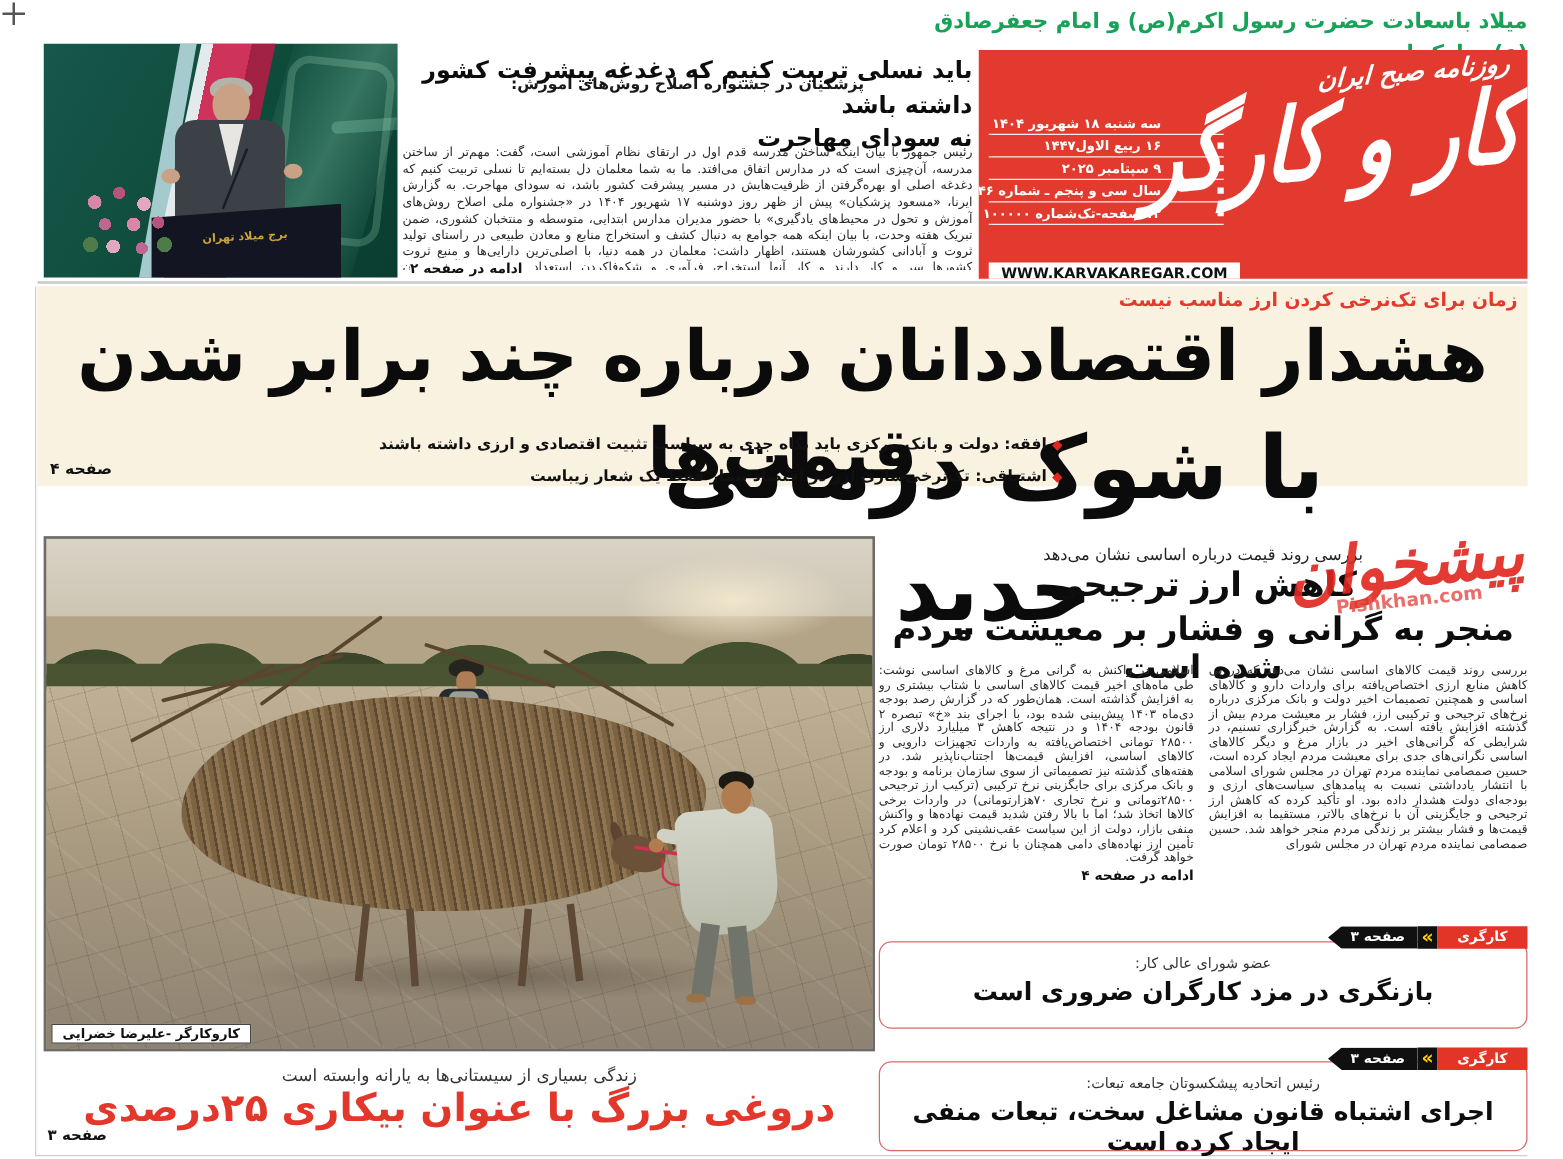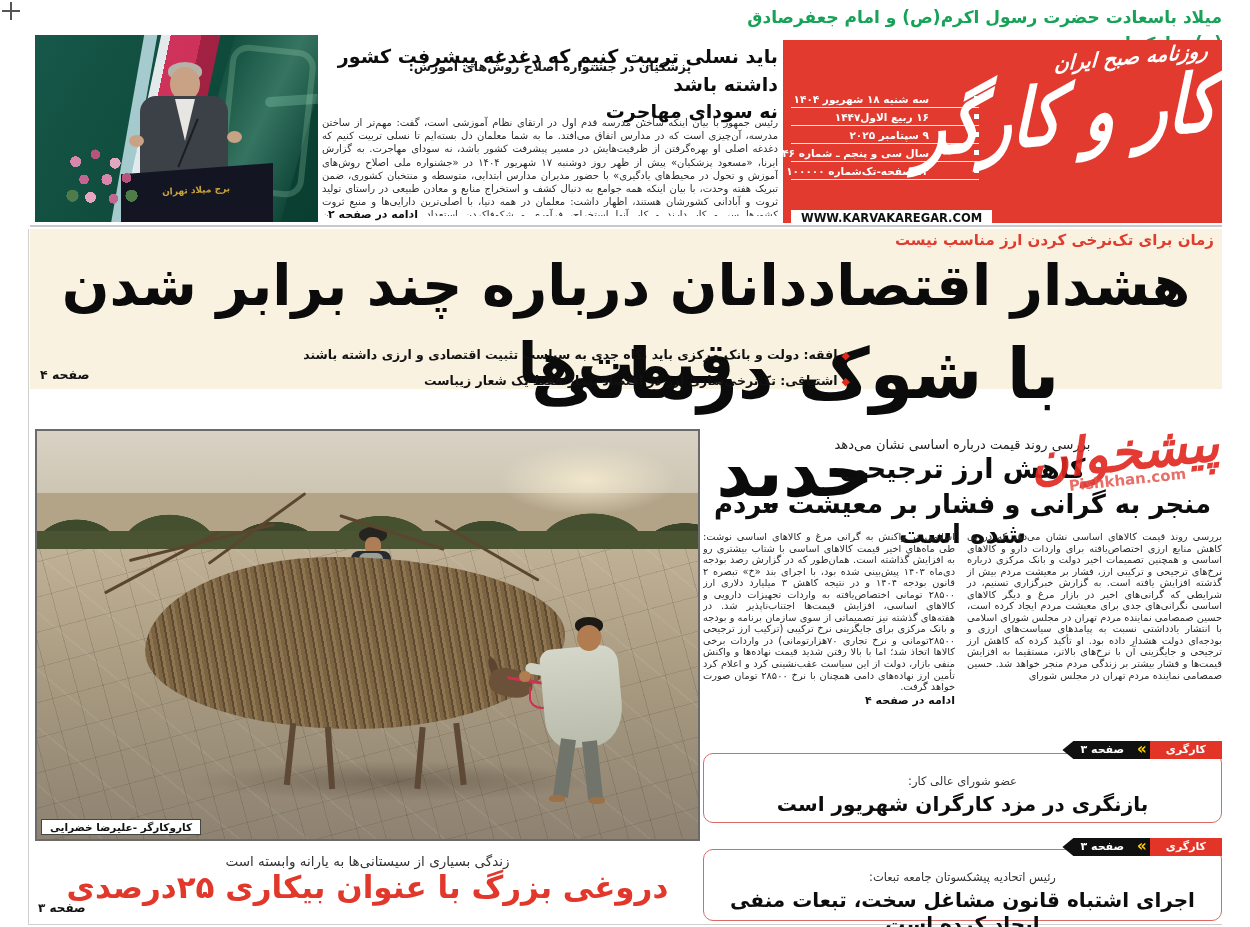--- a/index.html
+++ b/index.html
@@ -185,21 +185,21 @@
   .badge { position:absolute; right:28px; height:18px; display:flex; direction:ltr; align-items:stretch;
     font-size:11px; font-weight:bold; color:#fff; z-index:4; }
   .badge-page { background:#101010; clip-path:polygon(11px 0,100% 0,100% 100%,11px 100%,0 50%);
     padding:2px 10px 0 18px; }
   .badge-chev { background:#101010; color:#ffd200; padding:0 3px; font-size:15px; line-height:16px; }
   .badge-sec { background:#e33428; padding:2px 16px 0 16px; }
   .badge1 { top:741px; } .badge2 { top:838px; }
   .news-box { position:absolute; left:703px; width:519px; background:#fff; border:1.5px solid #d96a66; border-radius:10px; }
   .box1 { top:753px; height:70px; }
   .box2 { top:849px; height:72px; }
-  .box-kicker { margin-top:20px; text-align:center; font-size:11.5px; color:#333; }
+  .box-kicker { margin-top:9px; text-align:center; font-size:11.5px; color:#333; }
   .box-headline { margin-top:4px; text-align:center; font-size:20px; font-weight:bold; color:#0d0d0d; }
 
   
   .bottom-kicker { position:absolute; left:60px; top:853px; width:615px; text-align:center; font-size:13.5px; color:#333; }
   .bottom-headline { position:absolute; left:60px; top:869px; width:615px; text-align:center;
     font-size:31px; font-weight:bold; color:#e2382c; }
   .bottom-pageref { position:absolute; left:38px; top:901px; font-size:12px; font-weight:bold; color:#111; }
 </style>
 </head>
 <body>
@@ -340,21 +340,21 @@
     <div class="wm-en">Pishkhan.com</div>
   </div>
 
   <div class="badge badge1">
     <span class="badge-page">صفحه ۳</span>
     <span class="badge-chev">«</span>
     <span class="badge-sec">کارگری</span>
   </div>
   <div class="news-box box1">
     <div class="box-kicker">عضو شورای عالی کار:</div>
-    <div class="box-headline">بازنگری در مزد کارگران شهریور است</div>
+    <div class="box-headline">بازنگری در مزد کارگران ضروری است</div>
   </div>
 
   <div class="badge badge2">
     <span class="badge-page">صفحه ۳</span>
     <span class="badge-chev">«</span>
     <span class="badge-sec">کارگری</span>
   </div>
   <div class="news-box box2">
     <div class="box-kicker">رئیس اتحادیه پیشکسوتان جامعه تبعات:</div>
     <div class="box-headline">اجرای اشتباه قانون مشاغل سخت، تبعات منفی ایجاد کرده است</div>

